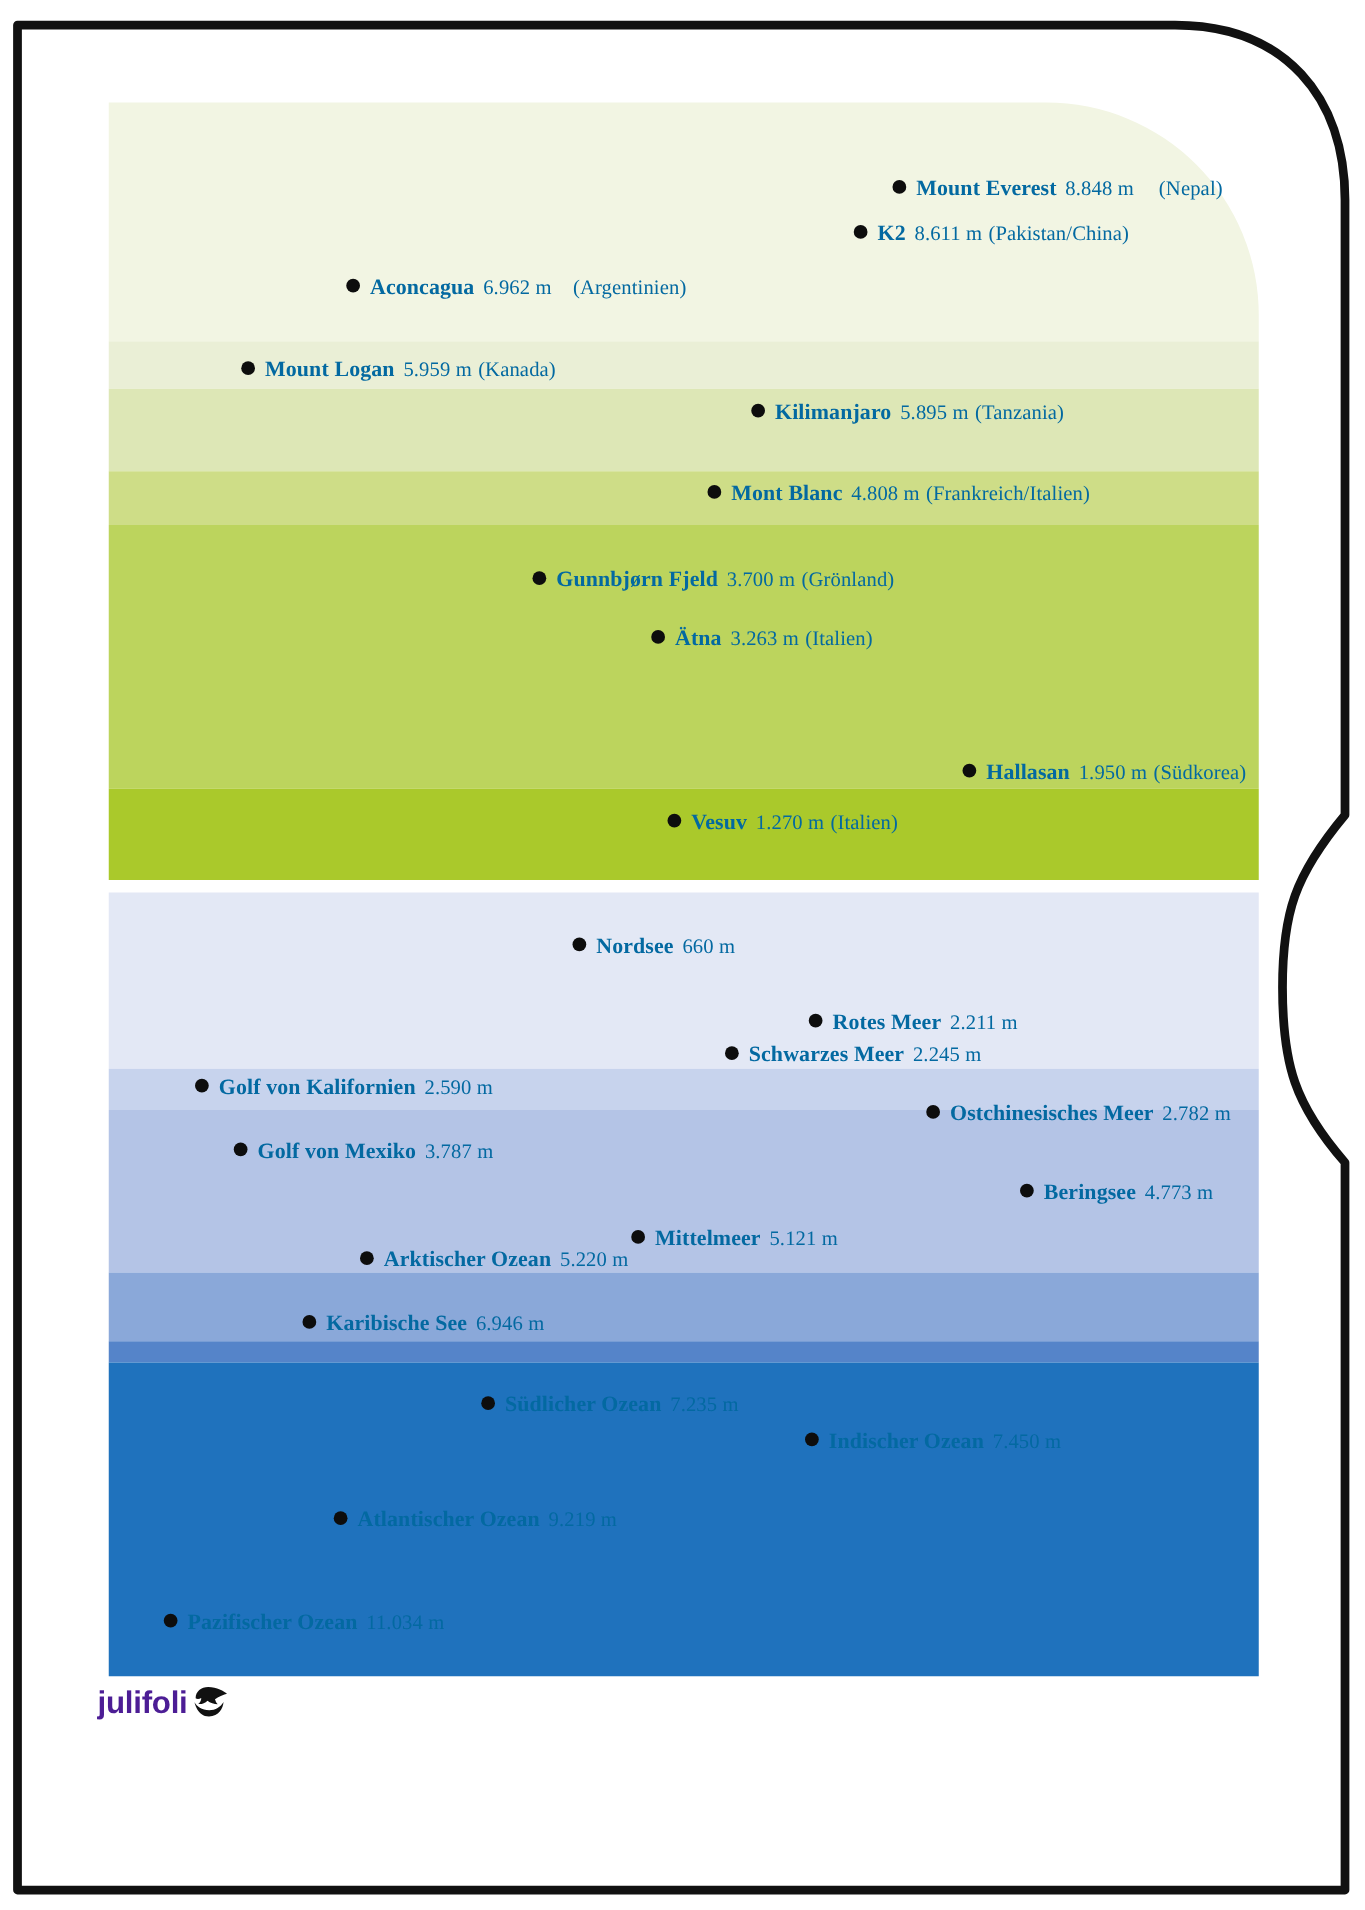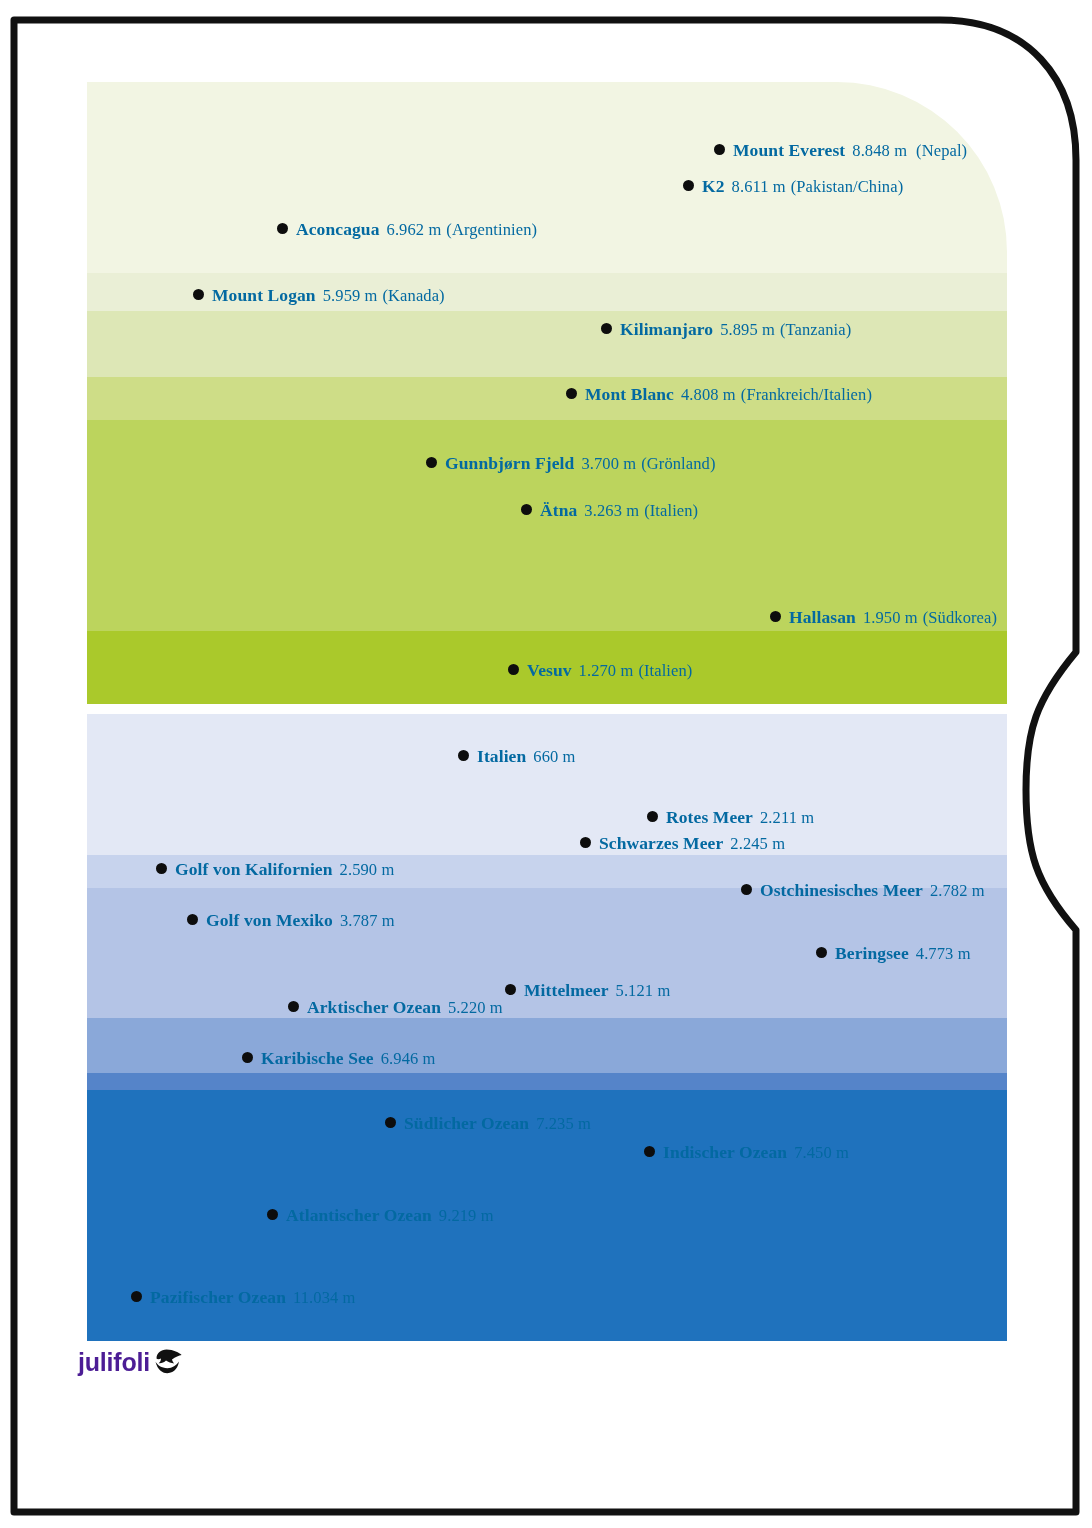--- a/index.html
+++ b/index.html
@@ -55,35 +55,35 @@
   <div class="band" style="top: 773px; height: 33px; background: rgb(199, 211, 237);"></div>
   <div class="band" style="top: 806px; height: 130px; background: rgb(180, 196, 230);"></div>
   <div class="band" style="top: 936px; height: 55px; background: rgb(138, 168, 217);"></div>
   <div class="band" style="top: 991px; height: 17px; background: rgb(85, 132, 201);"></div>
   <div class="band" style="top: 1008px; height: 251px; background: rgb(31, 114, 189);"></div>
 
   <div class="pt" style="left:627px;top:60px;">
     <span class="dot"></span>
     <span class="nm">Mount Everest</span>
     <span class="vl">8.848 m</span>
-    <span class="vl" style="margin-left:9px;">(Nepal)</span>
+    <span class="vl" style="margin-left:20px;">(Nepal)</span>
   </div>
 
   <div class="pt" style="left:596px;top:96px;">
     <span class="dot"></span>
     <span class="nm">K2</span>
     <span class="vl">8.611 m</span>
     <span class="vl" style="margin-left:5px;">(Pakistan/China)</span>
   </div>
 
   <div class="pt" style="left:190px;top:139px;">
     <span class="dot"></span>
     <span class="nm">Aconcagua</span>
     <span class="vl">6.962 m</span>
-    <span class="vl" style="margin-left:5px;">(Argentinien)</span>
+    <span class="vl" style="margin-left:17px;">(Argentinien)</span>
   </div>
 
   <div class="pt" style="left:106px;top:205px;">
     <span class="dot"></span>
     <span class="nm">Mount Logan</span>
     <span class="vl">5.959 m</span>
     <span class="vl" style="margin-left:5px;">(Kanada)</span>
   </div>
 
   <div class="pt" style="left:514px;top:239px;">
@@ -115,30 +115,30 @@
     <span class="vl" style="margin-left:5px;">(Italien)</span>
   </div>
 
   <div class="pt" style="left:683px;top:527px;">
     <span class="dot"></span>
     <span class="nm">Hallasan</span>
     <span class="vl">1.950 m</span>
     <span class="vl" style="margin-left:5px;">(Südkorea)</span>
   </div>
 
-  <div class="pt" style="left:421px;top:567px;margin-top:13px;">
+  <div class="pt" style="left:447px;top:567px;">
     <span class="dot"></span>
     <span class="nm">Vesuv</span>
     <span class="vl">1.270 m</span>
     <span class="vl" style="margin-left:5px;">(Italien)</span>
   </div>
 
   <div class="pt" style="left:371px;top:666px;">
     <span class="dot"></span>
-    <span class="nm">Italien</span>
+    <span class="nm">Nordsee</span>
     <span class="vl">660 m</span>
   </div>
 
   <div class="pt" style="left:560px;top:727px;">
     <span class="dot"></span>
     <span class="nm">Rotes Meer</span>
     <span class="vl">2.211 m</span>
   </div>
 
   <div class="pt" style="left:493px;top:753px;">

